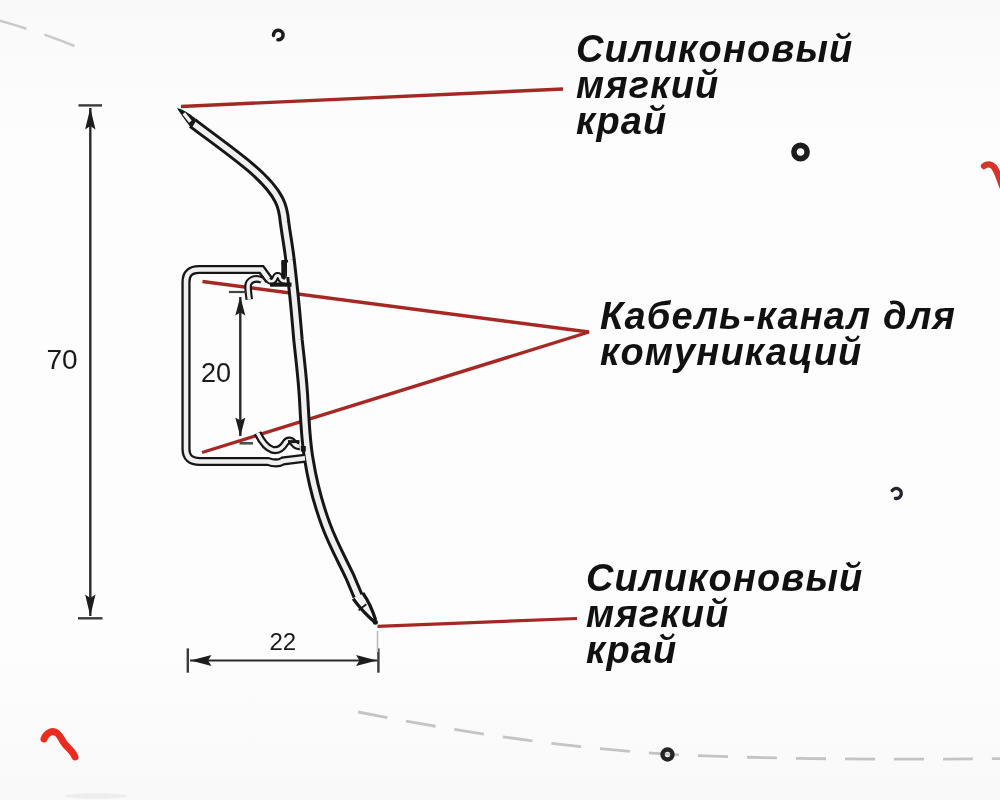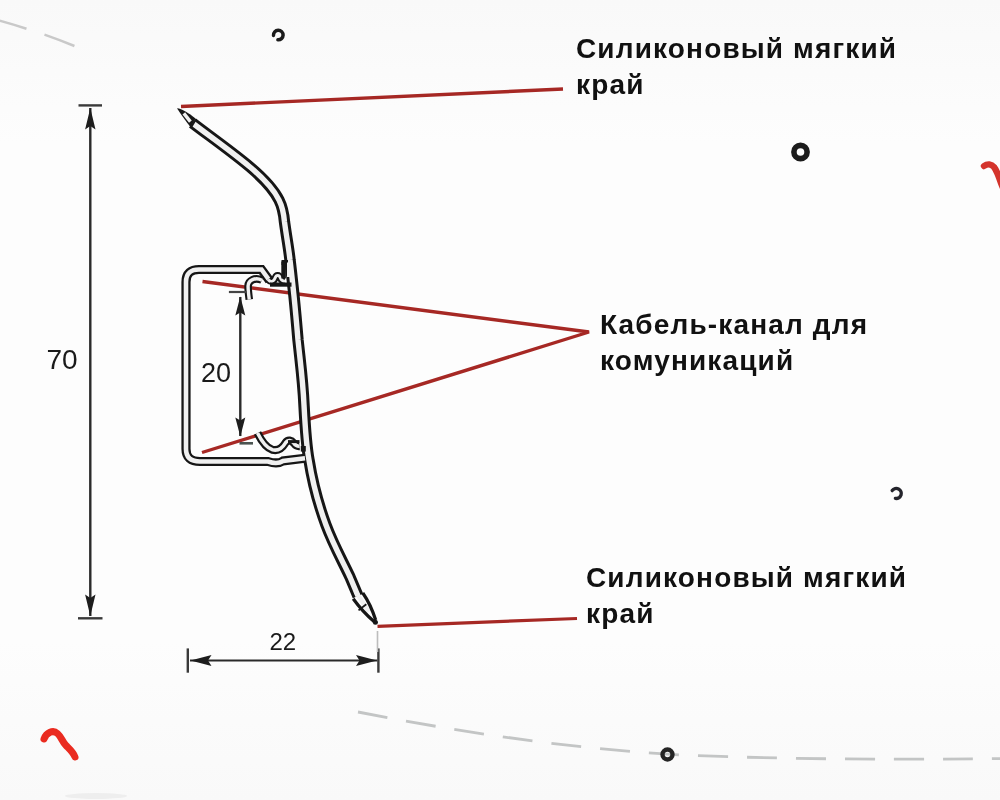--- a/index.html
+++ b/index.html
@@ -1,18 +1,18 @@
 <!DOCTYPE html>
 <html><head>
 <meta charset="utf-8">
 <style>
   html,body{margin:0;padding:0;}
   body{width:1000px;height:800px;position:relative;overflow:hidden;
        background:#fcfcfc;font-family:"Liberation Sans", sans-serif;}
-  .cap{position:absolute;color:#111;font-weight:bold;font-size:28px;line-height:36px;letter-spacing:1.15px;}
+  .cap{position:absolute;color:#111;font-weight:bold;font-size:38px;line-height:36px;letter-spacing:1.15px;font-style:italic;}
   svg{position:absolute;left:0;top:0;}
 </style>
 </head>
 <body>
 
 <div style="position:absolute;left:0;top:0;width:1000px;height:800px;background:linear-gradient(180deg,#f9f9f9 0%,#fdfdfd 18%,#fdfdfd 80%,#f9f9f9 100%);"></div>
 
 <svg width="1000" height="800" viewBox="0 0 1000 800">
 
   <path d="M -14 17 Q 40 31 84 50" fill="none" stroke="#c9c9c9" stroke-width="2.6" stroke-dasharray="42 19 32 60"></path>
@@ -146,15 +146,15 @@
 
   <text x="46.5" y="368.5" font-family="Liberation Sans, sans-serif" font-size="28" fill="#1a1a1a">70</text>
 
   <text x="201" y="382" font-family="Liberation Sans, sans-serif" font-size="27" fill="#1a1a1a">20</text>
 
   <text x="269.5" y="649.5" font-family="Liberation Sans, sans-serif" font-size="24" fill="#1a1a1a">22</text>
 </svg>
 
 <div class="cap" style="left:576px;top:31px;">Силиконовый мягкий<br>край</div>
 
-<div class="cap" style="left:600px;top:307px;">Кабель-канал для<br>комуникаций</div>
+<div class="cap" style="left:600px;top:298px;">Кабель-канал для<br>комуникаций</div>
 
 <div class="cap" style="left:586px;top:560px;">Силиконовый мягкий<br>край</div>
 
 </body></html>

